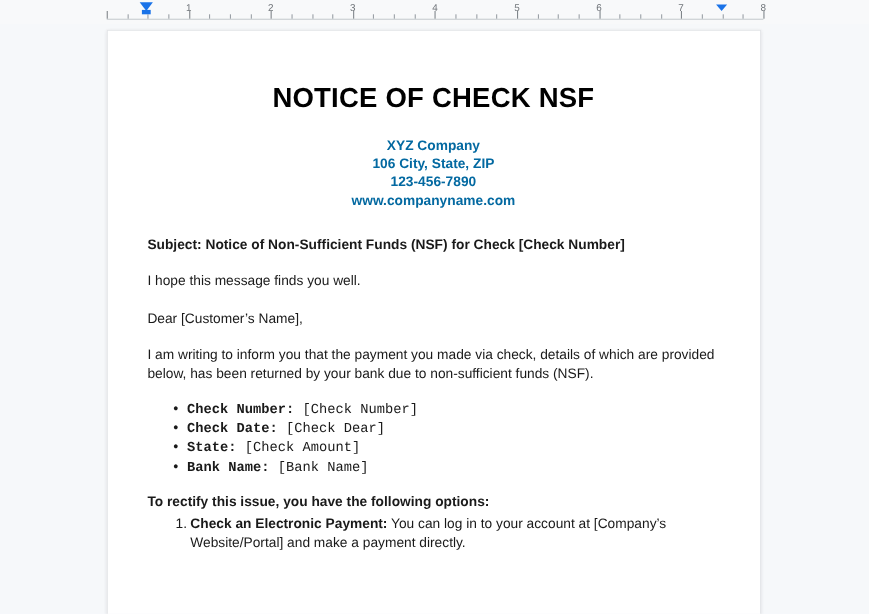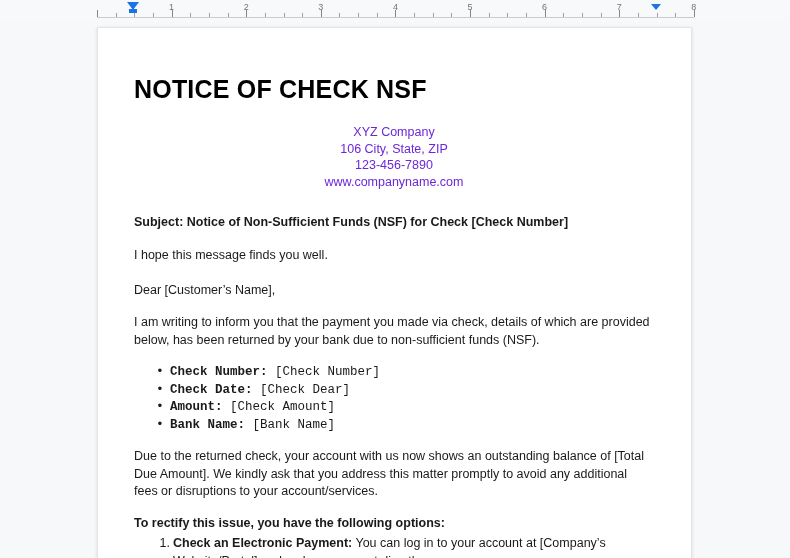--- a/index.html
+++ b/index.html
@@ -97,34 +97,35 @@
     border: 1px solid #e3e5e8;
     box-shadow: 0 1px 3px rgba(60,64,67,0.16);
     box-sizing: border-box;
   }
   .page-inner {
     padding: 28px 37px 0 36px;
   }
 
   
   .doc-title {
-    text-align: left;
+    text-align: center;
     font-size: 25px;
     font-weight: bold;
     letter-spacing: 0.2px;
     color: #000;
     margin: 18px 0 20px 0;
     line-height: 1.2;
   }
   .addr-line {
     text-align: center;
     font-size: 12.5px;
-    color: #6d28d9;
+    color: #0369a1;
     line-height: 1.32;
     margin: 0;
+    font-weight: bold;
   }
   .addr-block { margin-bottom: 6px; }
 
   .para {
     font-size: 12.5px;
     color: #1a1a1a;
     line-height: 1.42;
     margin: 12px 0 11px 0;
   }
   .para.subject {
@@ -259,25 +260,24 @@
 
       <p class="para hope">I hope this message finds you well.</p>
 
       <p class="para greeting">Dear [Customer’s Name],</p>
 
       <p class="para intro">I am writing to inform you that the payment you made via check, details of which are provided below, has been returned by your bank due to non-sufficient funds (NSF).</p>
 
       <ul class="bullets" id="check-details">
           <li><b>Check Number:</b><span> [Check Number]</span></li>
           <li><b>Check Date:</b><span> [Check Dear]</span></li>
-          <li><b>Amount:</b><span> [Check Amount]</span></li>
+          <li><b>State:</b><span> [Check Amount]</span></li>
           <li><b>Bank Name:</b><span> [Bank Name]</span></li>
         </ul>
 
-      <p class="para balance">Due to the returned check, your account with us now shows an outstanding balance of [Total Due Amount]. We kindly ask that you address this matter promptly to avoid any additional fees or disruptions to your account/services.</p>
 
       <p class="para rectify">To rectify this issue, you have the following options:</p>
 
       <ol class="numlist" id="options-list">
           <li><span class="num">1.</span><b>Check an Electronic Payment:</b><span> You can log in to your account at [Company’s Website/Portal] and make a payment directly.</span></li>
         </ol>
 
     </div>
   </div>
 </div>

